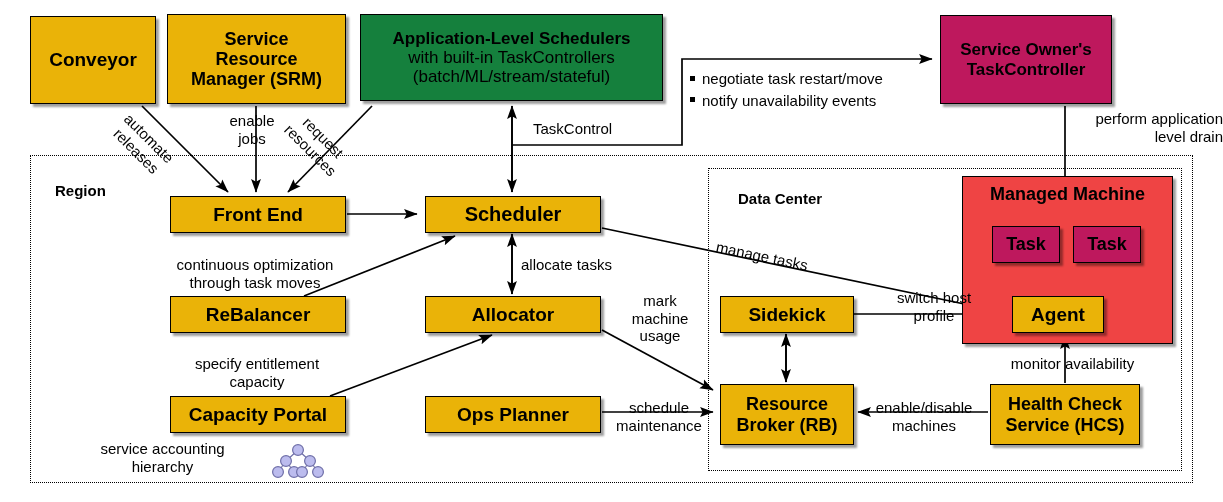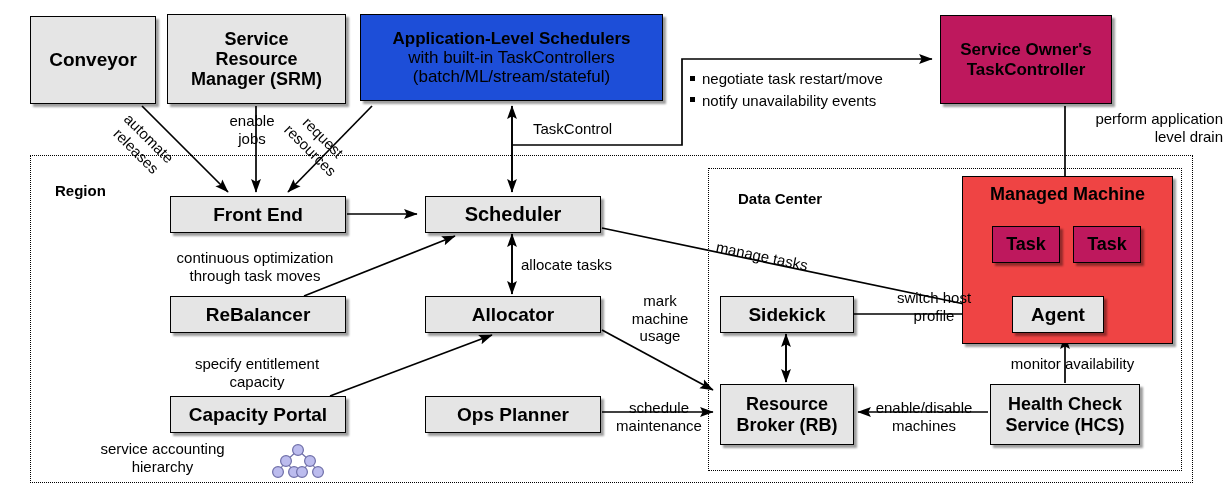--- a/index.html
+++ b/index.html
@@ -4,22 +4,22 @@
 <style>
   html,body{margin:0;padding:0;background:#ffffff;}
   body{width:1223px;height:502px;font-family:"Liberation Sans",sans-serif;}
   #canvas{position:relative;width:1223px;height:502px;overflow:hidden;background:#fff;}
   svg.layer{position:absolute;left:0;top:0;width:1223px;height:502px;pointer-events:none;}
   .node{position:absolute;box-sizing:border-box;border:1.6px solid #000;
         display:flex;align-items:center;justify-content:center;text-align:center;
         line-height:1.12;box-shadow:2.5px 2.5px 2px rgba(0,0,0,0.38);}
   .node .ttl{display:block;font-weight:bold;}
   .node .sub{display:block;font-weight:normal;}
-  .green{background:#e5e5e5;}
-  .pink{background:#1d4ed8;}
+  .green{background:#eab308;}
+  .pink{background:#15803d;}
   .yellow{background:#be185d;}
   .purple{background:#ef4444;}
   .zone{position:absolute;box-sizing:border-box;border:1.7px dotted #000;background:transparent;}
   .zlabel{position:absolute;font-weight:bold;font-size:15px;color:#000;}
   .lbl{position:absolute;font-size:15px;color:#000;line-height:1.17;text-align:center;white-space:pre;}
   .rot{transform-origin:left top;white-space:nowrap;}
   .bullets{position:absolute;font-size:15px;line-height:1.45;}
   .bullets div{white-space:nowrap;}
   .bullets .bsq{display:inline-block;width:5px;height:5px;background:#000;vertical-align:middle;margin-right:7px;position:relative;top:-2px;}
 </style>
@@ -187,21 +187,21 @@
   <div class="lbl" style="left:533px;top:120px;">TaskControl</div>
 
   <div class="bullets" style="left:690px;top:68px;">
     <div><span class="bsq"></span><span>negotiate task restart/move</span></div>
     <div><span class="bsq"></span><span>notify unavailability events</span></div>
   </div>
 
   <div class="lbl" style="left:1073px;top:110px;width:150px;text-align:right;white-space:pre-line;">perform application
 level drain</div>
 
-  <div class="lbl" style="left:110px;top:249px;width:290px;white-space:pre-line;">continuous optimization
+  <div class="lbl" style="left:110px;top:256px;width:290px;white-space:pre-line;">continuous optimization
 through task moves</div>
 
   <div class="lbl" style="left:521px;top:256px;">allocate tasks</div>
 
   <div class="lbl rot" style="left:718px;top:238px;transform:rotate(11.8deg);">manage tasks</div>
 
   <div class="lbl" style="left:614px;top:292px;width:92px;white-space:pre-line;">mark
 machine
 usage</div>
 

